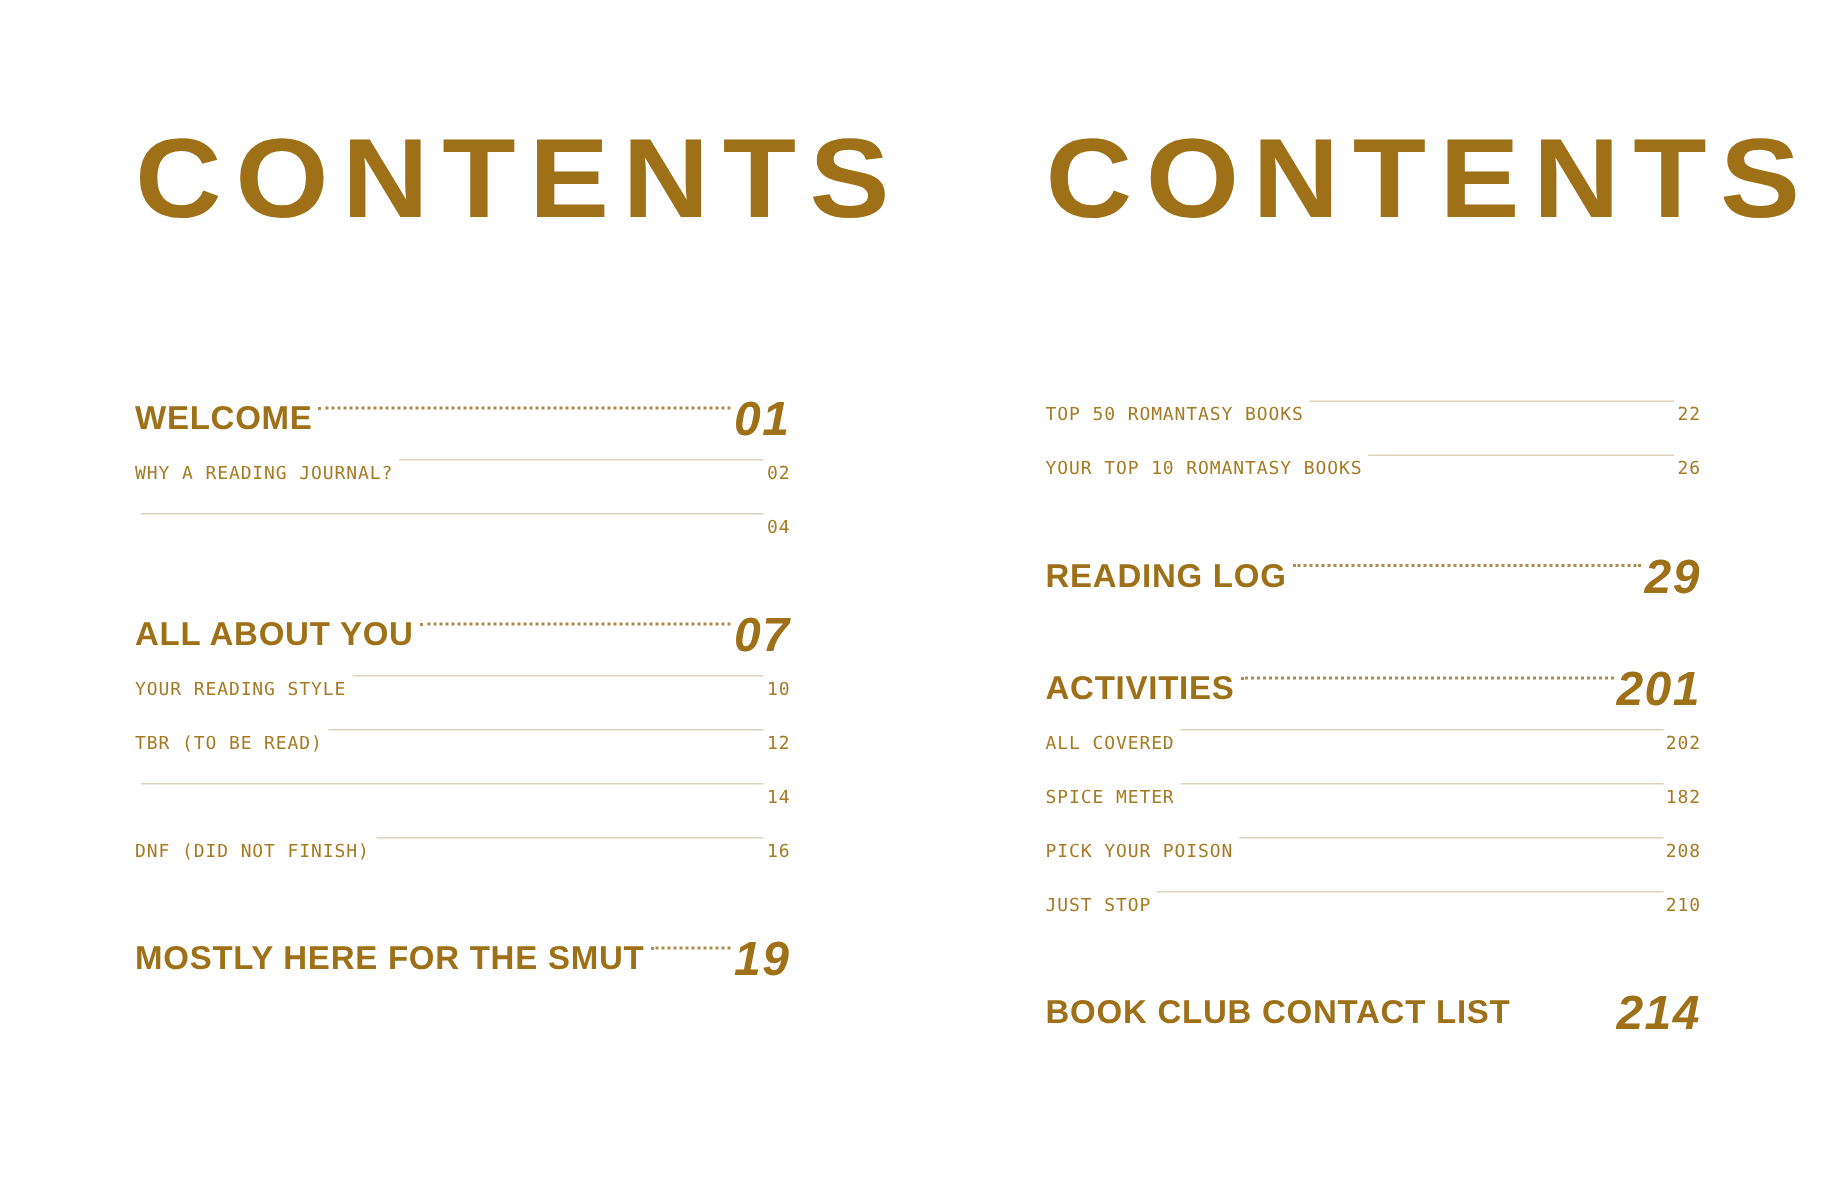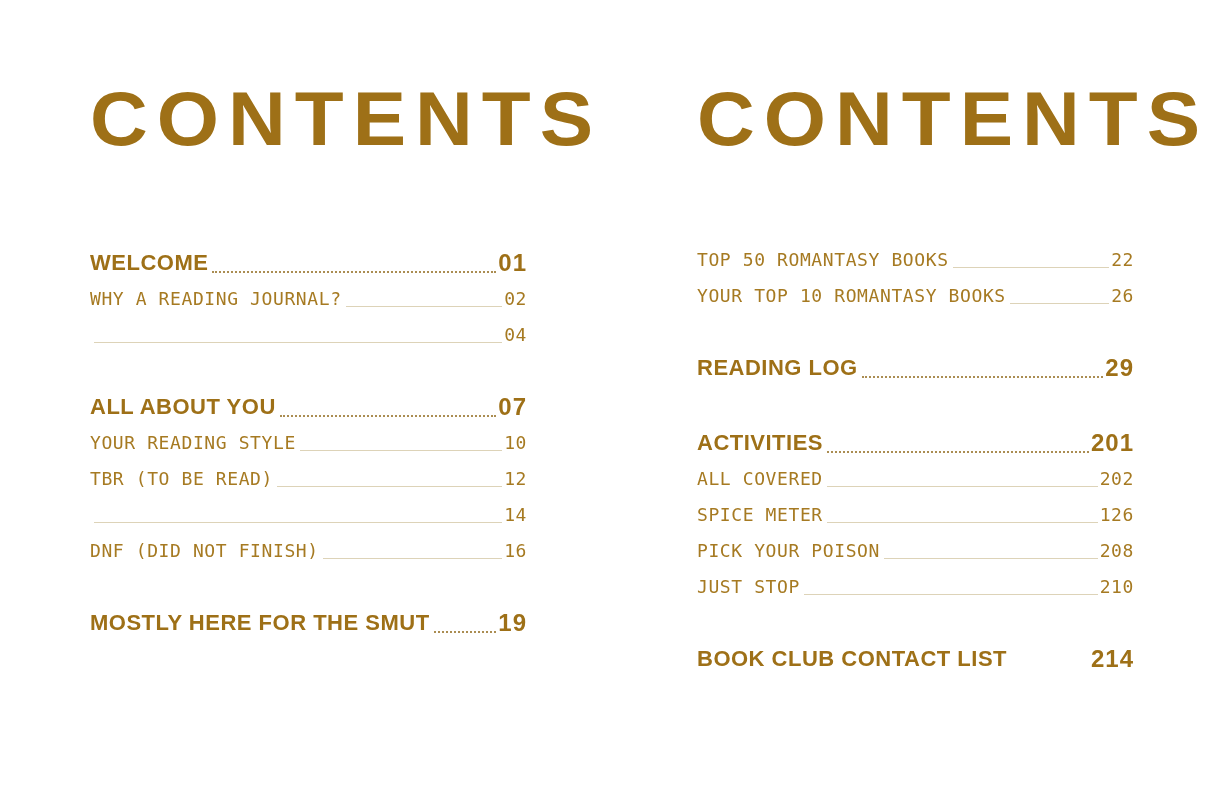--- a/index.html
+++ b/index.html
@@ -38,50 +38,51 @@
     color:var(--title);
     white-space:nowrap;
     transform:scaleY(0.94);
     transform-origin:top left;
   }
   .rows{display:block;}
   .row{
     display:flex;
     width:100%;
   }
-  .row .label,.row .num{white-space:nowrap;}
+  .row .label,.row .num{white-space:nowrap;margin-top:16px;}
   .row .leader{
     flex:1;
     min-width:8px;
     align-self:flex-end;
     margin:0 2px 4px 4px;
   }
   .row.heading{
     height:30px;
     line-height:30px;
     font-family:"Liberation Sans",sans-serif;
     font-weight:bold;
     font-size:22px;
     letter-spacing:0.5px;
     color:var(--heading);
     margin-top:45px;
   }
   .row.heading .num{
-    font-size:24px;
+    font-size:32px;
     letter-spacing:1px;
+    font-style:italic;
   }
   .row.heading .leader{
     border-bottom:2px dotted var(--heading-leader);
     margin-bottom:5px;
   }
   .row.entry{
     height:24px;
     line-height:24px;
     font-family:"DejaVu Sans Mono","Liberation Mono",monospace;
-    font-size:18px;
+    font-size:12px;
     letter-spacing:0.6px;
     color:var(--entry);
     margin-top:12px;
   }
   .row.entry .leader{
     border-bottom:1px solid var(--entry-leader);
     margin-bottom:4px;
   }
   .row.heading + .row.entry{margin-top:9px;}
   .rows .row:first-child{margin-top:96px;}
@@ -163,21 +164,21 @@
           <span class="num">201</span>
         </div>
         <div class="row entry">
           <span class="label">ALL COVERED</span>
           <span class="leader"></span>
           <span class="num">202</span>
         </div>
         <div class="row entry">
           <span class="label">SPICE METER</span>
           <span class="leader"></span>
-          <span class="num">126</span>
+          <span class="num">182</span>
         </div>
         <div class="row entry">
           <span class="label">PICK YOUR POISON</span>
           <span class="leader"></span>
           <span class="num">208</span>
         </div>
         <div class="row entry">
           <span class="label">JUST STOP</span>
           <span class="leader"></span>
           <span class="num">210</span>

